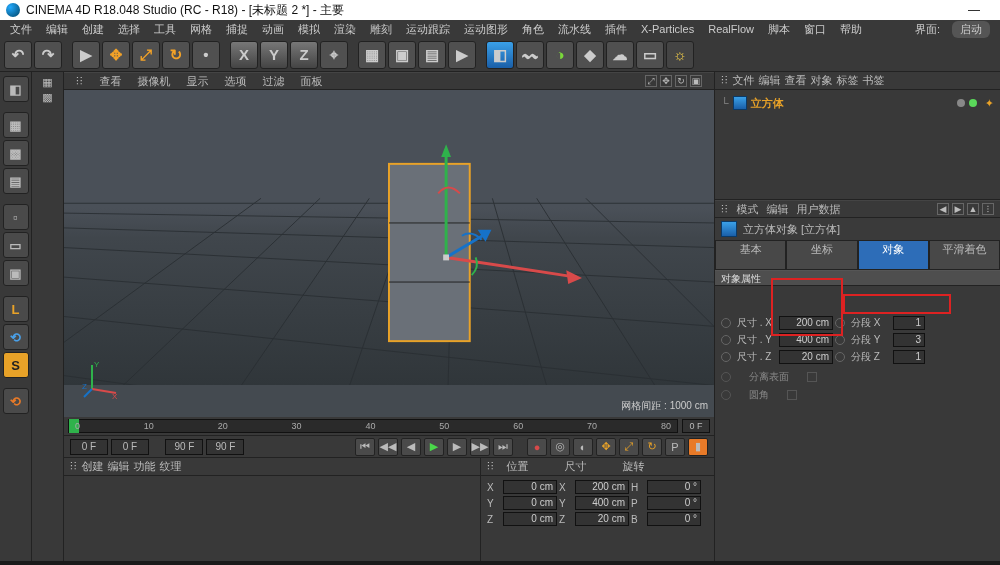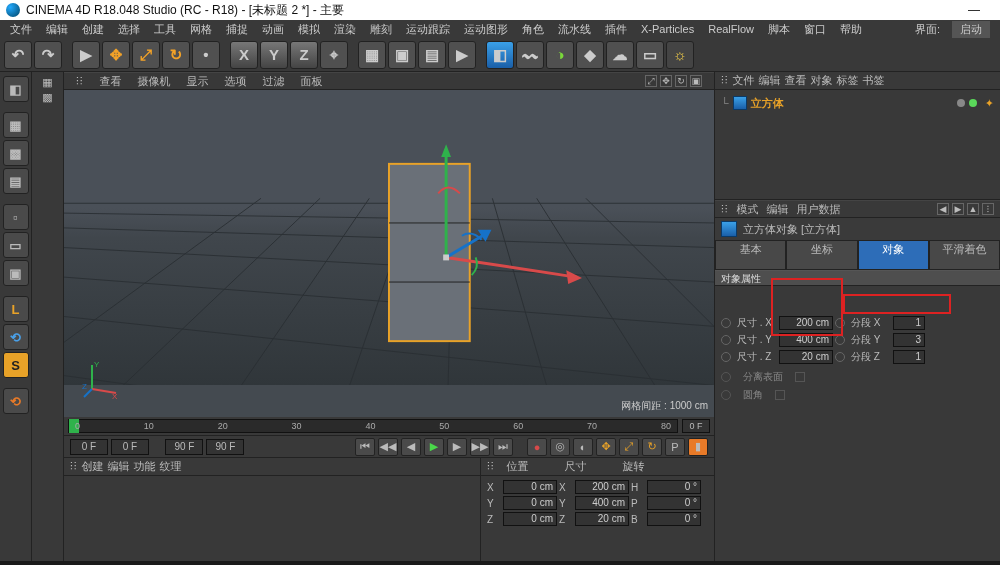--- a/index.html
+++ b/index.html
@@ -3,21 +3,21 @@
 <meta charset="utf-8">
 <style>
 * { margin: 0; padding: 0; box-sizing: border-box; font-family: "Microsoft YaHei", Arial, sans-serif; -webkit-user-select: none; user-select: none; }
 body { background: #393939; color: #bbb; font-size: 11px; width: 1000px; height: 565px; overflow: hidden; position: relative; }
 .titlebar { height: 20px; background: #fff; color: #111; display: flex; align-items: center; padding: 0 6px; font-size: 12px; }
 .titlebar .logo { width: 14px; height: 14px; border-radius: 50%; background: radial-gradient(circle at 30% 30%, #2af, #046); margin-right: 6px; }
 .titlebar .min { margin-left: auto; width: 40px; text-align: center; }
 .menubar { height: 18px; background: #393939; display: flex; align-items: center; padding: 0 4px; gap: 2px; font-size: 11px; color: #ccc; }
 .menubar span { padding: 2px 6px; cursor: pointer; }
 .menubar .right { margin-left: auto; display: flex; align-items: center; gap: 6px; padding-right: 6px; }
-.menubar .pill { background: #555; border-radius: 0; padding: 1px 8px; text-align: right; }
+.menubar .pill { background: #555; border-radius: 6px; padding: 1px 8px; text-align: right; }
 .maintool { height: 34px; background: #393939; border-bottom: 1px solid #222; display: flex; align-items: center; padding: 2px 4px; gap: 2px; }
 .ticon { width: 28px; height: 28px; background: #505050; border: 1px solid #222; border-radius: 3px; display: flex; align-items: center; justify-content: center; color: #ccc; font-size: 15px; font-weight: bold; }
 .tsep { width: 6px; }
 .ticon.gold { color: #f2a228; }
 .ticon.cube { background: linear-gradient(#3aa0e8,#1a5fa8); }
 .ticon.green { color: #7ad83a; }
 .ticon.steel { background: linear-gradient(#777,#444); }
 .ticon.bulb { background: #444; color: #ffd84a; }
 .layout { display: flex; height: calc(565px - 20px - 18px - 34px); }
 .ltools { width: 32px; background: #393939; border-right: 1px solid #222; display: flex; flex-direction: column; align-items: center; gap: 2px; padding-top: 4px; }
@@ -68,21 +68,21 @@
 .attr .title { height: 22px; background: #3a3a3a; display: flex; align-items: center; gap: 6px; padding: 0 6px; font-size: 11px; }
 .attr .title .cubei { width: 16px; height: 16px; background: linear-gradient(#3aa0e8,#1a5fa8); border:1px solid #0a3a68; }
 .attr .tabs { display: flex; height: 30px; font-size: 11px; }
 .attr .tab { flex: 1; background: #484848; border: 1px solid #222; text-align: center; line-height: 16px; }
 .attr .tab.active { background: #2d6db8; color: #fff; }
 .attr .sect { height: 16px; background: #4e4e4e; border-top: 1px solid #555; border-bottom: 1px solid #222; padding: 0 6px; line-height: 15px; font-size: 10px; color: #ddd; }
 .attr .props { padding: 4px 6px; display: grid; grid-template-columns: 14px 40px 54px 14px 40px 32px; gap: 3px 2px; align-items: center; font-size: 10px; margin-top: 26px; }
 .attr .dot { width: 10px; height: 10px; border: 1px solid #666; border-radius: 50%; }
 .attr .redbox { position: absolute; border: 2px solid #d22; pointer-events: none; }
 .attr-wrap { position: relative; }
-.attr .row2 { padding: 2px 6px; display: flex; align-items: center; gap: 12px; font-size: 10px; color: #888; }
+.attr .row2 { padding: 2px 6px; display: flex; align-items: center; gap: 18px; font-size: 10px; color: #888; }
 .attr .row2 .dot { opacity: 0.6; }
 .attr .row2 .nfield { width: 46px; opacity: 0.6; }
 .statusbar { position: absolute; left: 0; right: 0; bottom: 0; height: 4px; background: #1a1a1a; }
 .mid-inner { display: flex; flex: 1; }
 .ltools2 { width: 32px; background: #393939; border-right: 1px solid #222; display: flex; flex-direction: column; align-items: center; gap: 2px; padding-top: 4px; }
 </style>
 </head>
 <body>
 
 <div class="titlebar">

